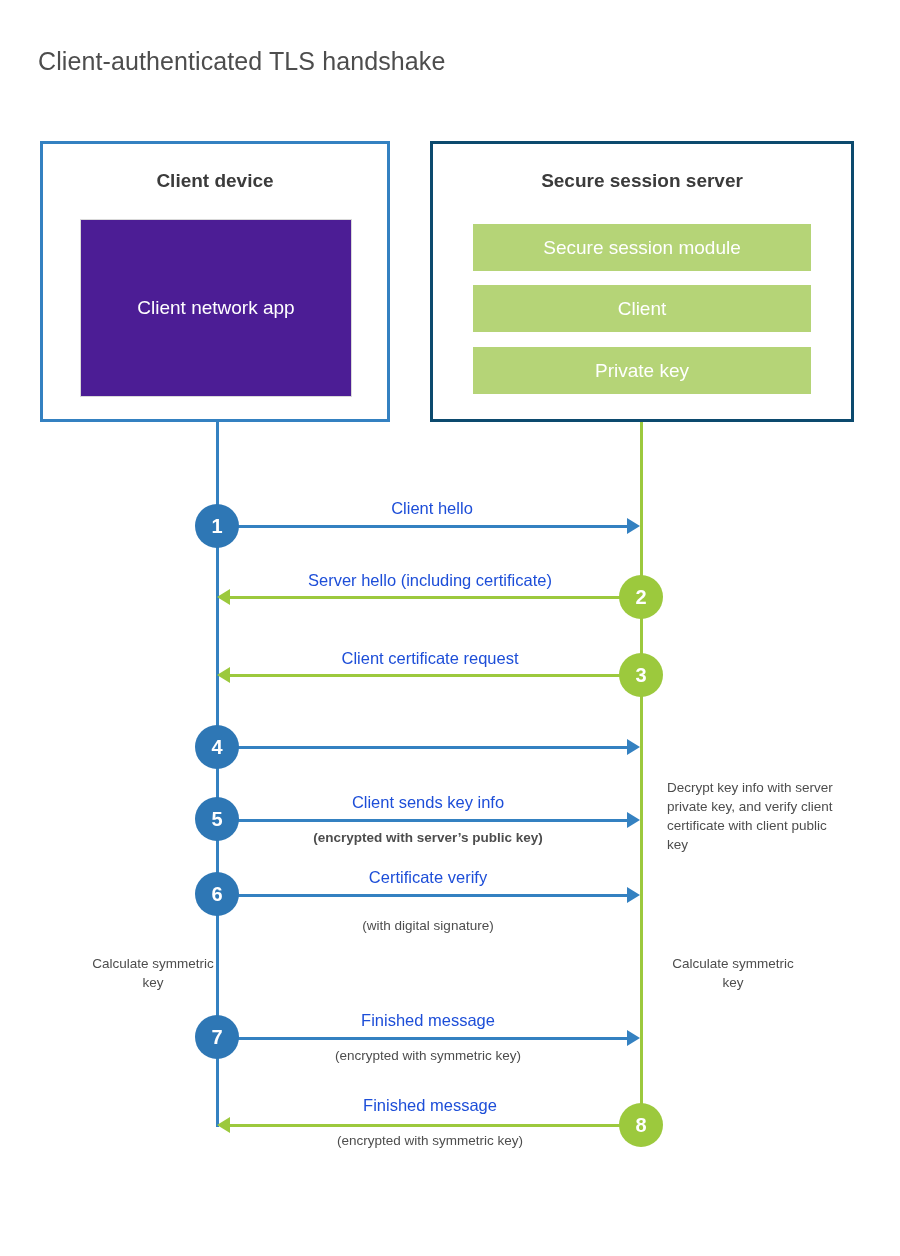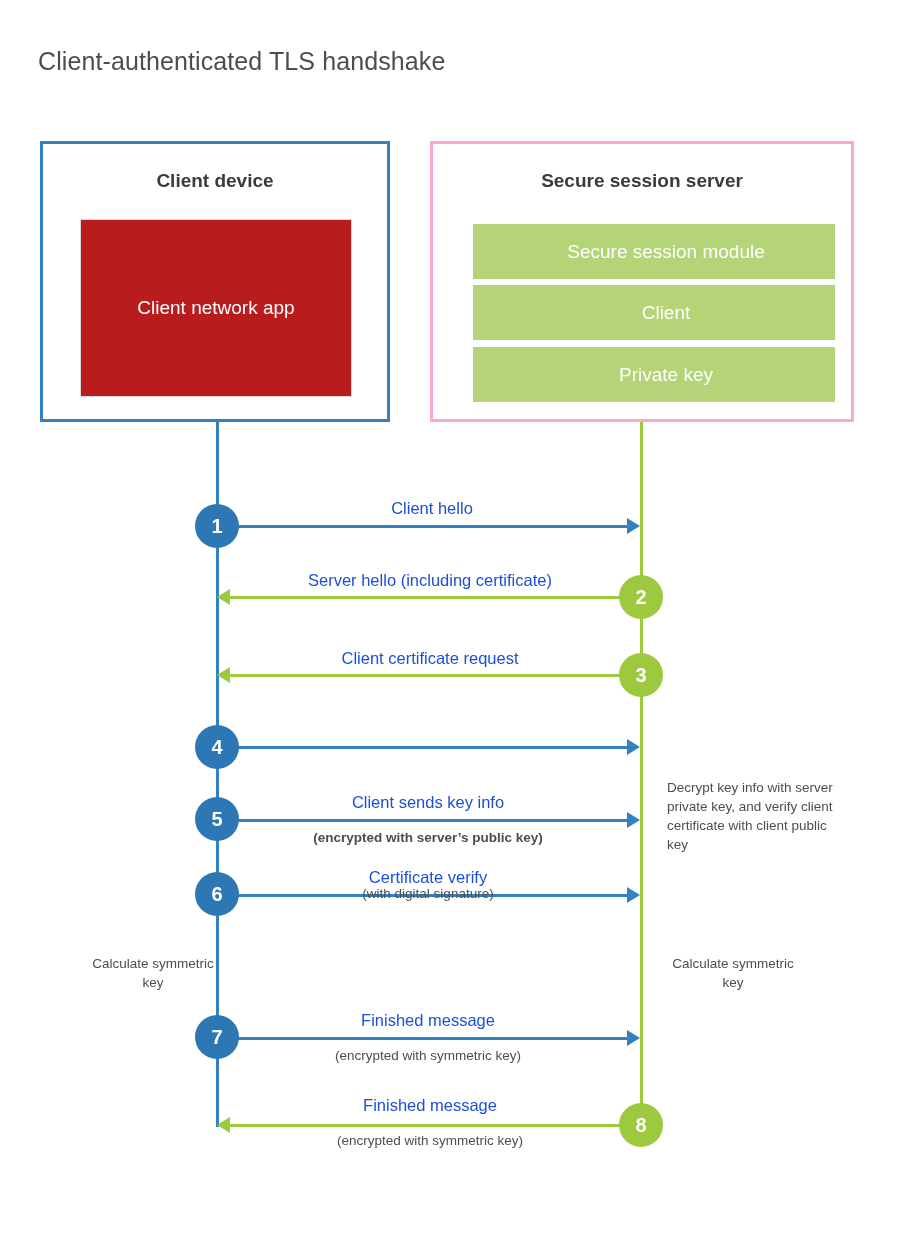--- a/index.html
+++ b/index.html
@@ -44,64 +44,63 @@
     top: 121px;
     width: 350px;
     height: 281px;
     border: 3px solid #3481C1;
   }
   .party-box.server {
     left: 430px;
     top: 121px;
     width: 424px;
     height: 281px;
-    border: 3px solid #f9a8d4;
+    border: 3px solid #0c4a6e;
   }
   .party-title {
     position: absolute;
     left: 0;
     right: 0;
     top: 26px;
     text-align: center;
     font-size: 19px;
     font-weight: bold;
     color: #3b3b3b;
   }
 
   .client-app {
     position: absolute;
     left: 37px;
     top: 75px;
     width: 272px;
     height: 178px;
-    background: #b91c1c;
+    background: #4c1d95;
     border: 1px solid #d9d9d9;
     box-sizing: border-box;
     color: #ffffff;
     font-size: 19px;
     line-height: 26px;
     text-align: center;
     display: flex;
     align-items: center;
     justify-content: center;
   }
   .client-app span { display: block; padding: 0 14px; }
 
   .server-item {
     position: absolute;
     left: 40px;
     width: 338px;
-    height: 55px;
+    height: 47px;
     background: #B5D477;
     color: #ffffff;
     font-size: 19px;
     display: flex;
     align-items: center;
     justify-content: center;
-    padding-left: 24px;
   }
   .server-item.i0 { top: 80px; }
   .server-item.i1 { top: 141px; }
   .server-item.i2 { top: 203px; }
 
   
   .lifeline {
     position: absolute;
     width: 3px;
   }
@@ -224,21 +223,21 @@
 
   <div class="msg-label" style="left:228px; top:773px; width:400px;">Client sends key info</div>
   <div class="msg-line blue" style="left:217px; top:799px; width:410px;"></div>
   <div class="arrow-head right blue" style="left:627px; top:792px;"></div>
   <div class="msg-sub" style="left:228px; top:810px; width:400px;font-weight:bold;">(encrypted with server’s public key)</div>
   <div class="badge blue" style="left:195px; top:777px;">5</div>
 
   <div class="msg-label" style="left:228px; top:848px; width:400px;">Certificate verify</div>
   <div class="msg-line blue" style="left:217px; top:874px; width:410px;"></div>
   <div class="arrow-head right blue" style="left:627px; top:867px;"></div>
-  <div class="msg-sub" style="left:228px; top:866px; width:400px;">(with digital signature)</div>
+  <div class="msg-sub" style="left:228px; top:898px; width:400px;">(with digital signature)</div>
   <div class="badge blue" style="left:195px; top:852px;">6</div>
 
   <div class="msg-label" style="left:228px; top:991px; width:400px;">Finished message</div>
   <div class="msg-line blue" style="left:217px; top:1017px; width:410px;"></div>
   <div class="arrow-head right blue" style="left:627px; top:1010px;"></div>
   <div class="msg-sub" style="left:228px; top:1028px; width:400px;">(encrypted with symmetric key)</div>
   <div class="badge blue" style="left:195px; top:995px;">7</div>
 
   <div class="msg-label" style="left:230px; top:1076px; width:400px;">Finished message</div>
   <div class="msg-line green" style="left:230px; top:1104px; width:412px;"></div>

